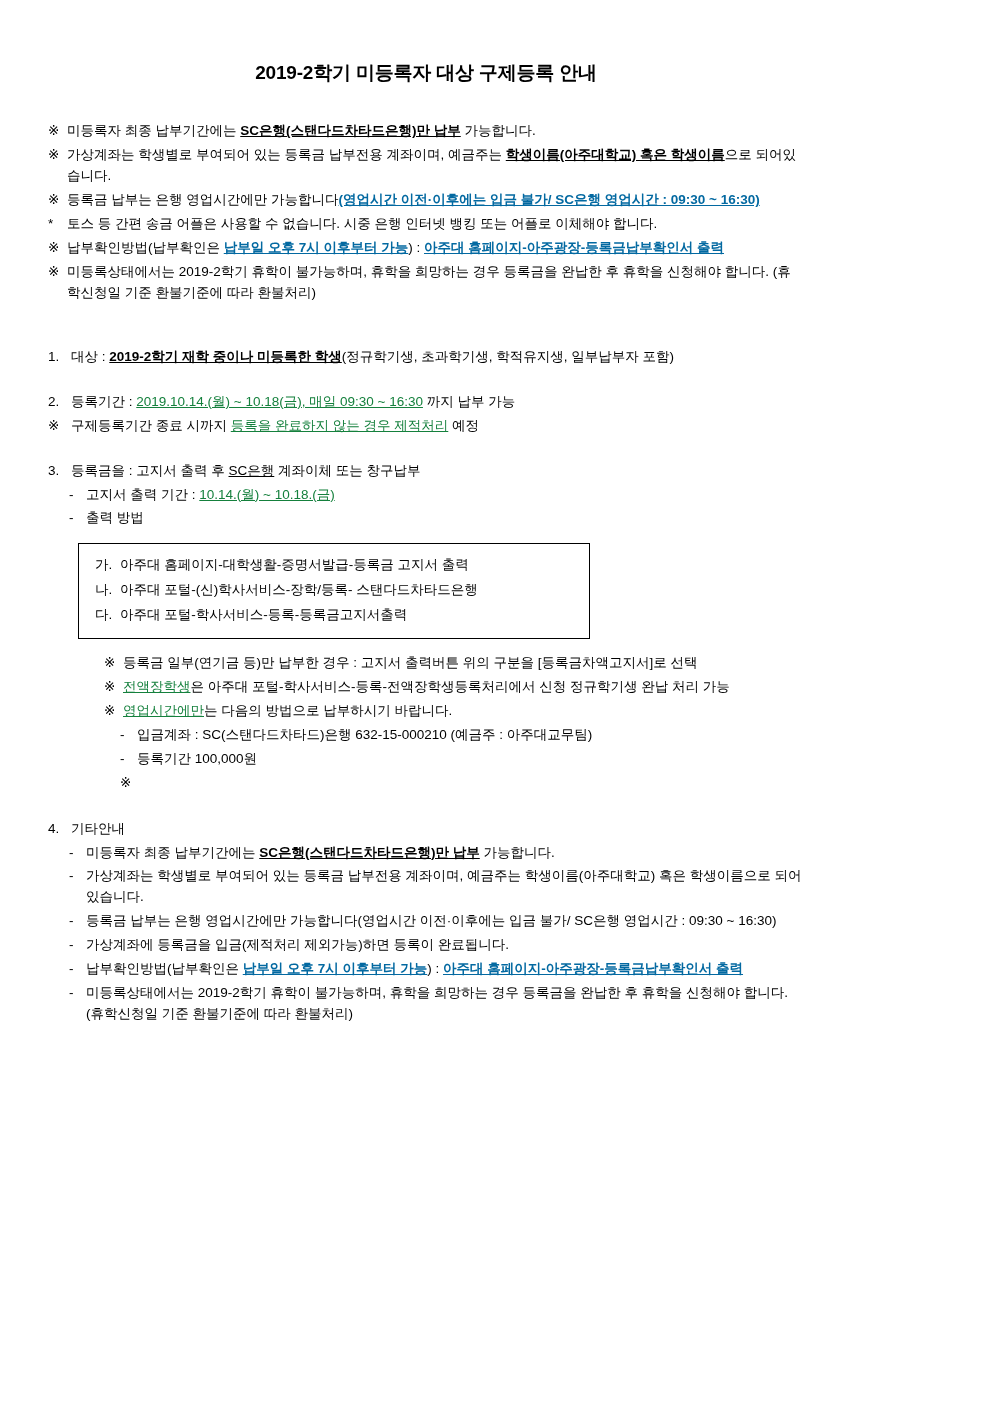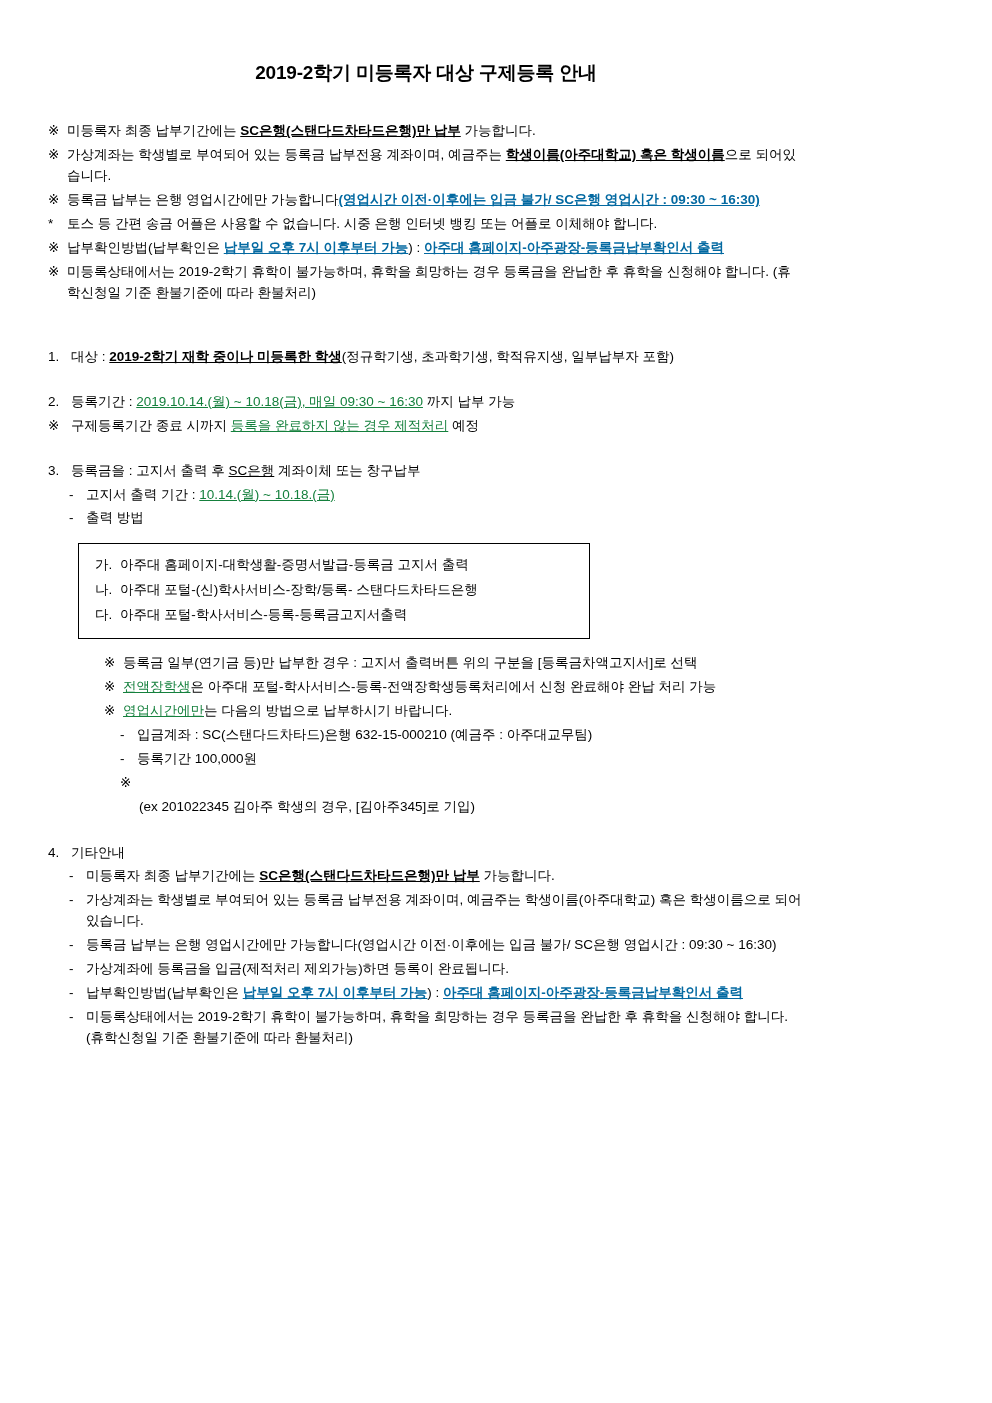--- a/index.html
+++ b/index.html
@@ -149,40 +149,36 @@
       </div>
     </div>
 
   <div id="notes-block">
       <div class="line indent-3">
         <span class="marker">※</span>
         <span class="content"><span>등록금 일부(연기금 등)만 납부한 경우 : 고지서 출력버튼 위의 구분을 [등록금차액고지서]로 선택</span></span>
       </div>
       <div class="line indent-3">
         <span class="marker">※</span>
-        <span class="content"><span class="redu">전액장학생</span><span>은 아주대 포털-학사서비스-등록-전액장학생등록처리에서 신청 완료해야 완납 처리 가능</span></span>
+        <span class="content"><span class="redu">전액장학생</span><span>은 아주대 포털-학사서비스-등록-전액장학생등록처리에서 신청 정규학기생 완납 처리 가능</span></span>
       </div>
       <div class="line indent-3">
         <span class="marker">※</span>
         <span class="content"><span class="redu">영업시간에만</span><span>는 다음의 방법으로 납부하시기 바랍니다.</span></span>
       </div>
       <div class="line indent-4">
         <span class="marker dash">-</span>
         <span class="content"><span>입금계좌 : SC(스탠다드차타드)은행 632-15-000210 (예금주 : 아주대교무팀)</span></span>
       </div>
       <div class="line indent-4">
         <span class="marker dash">-</span>
         <span class="content"><span>등록기간  100,000원</span></span>
       </div>
       <div class="line indent-4">
         <span class="marker">※</span>
-      </div>
-      <div class="line indent-4">
-        <span class="marker"></span>
-        <span class="content"><span>(ex 201022345 김아주 학생의 경우, [김아주345]로 기입)</span></span>
       </div>
     </div>
 
   <div class="block-gap-md"></div>
 
   <div class="line">
     <span class="marker num">4.</span>
     <span class="content">기타안내</span>
   </div>
 

